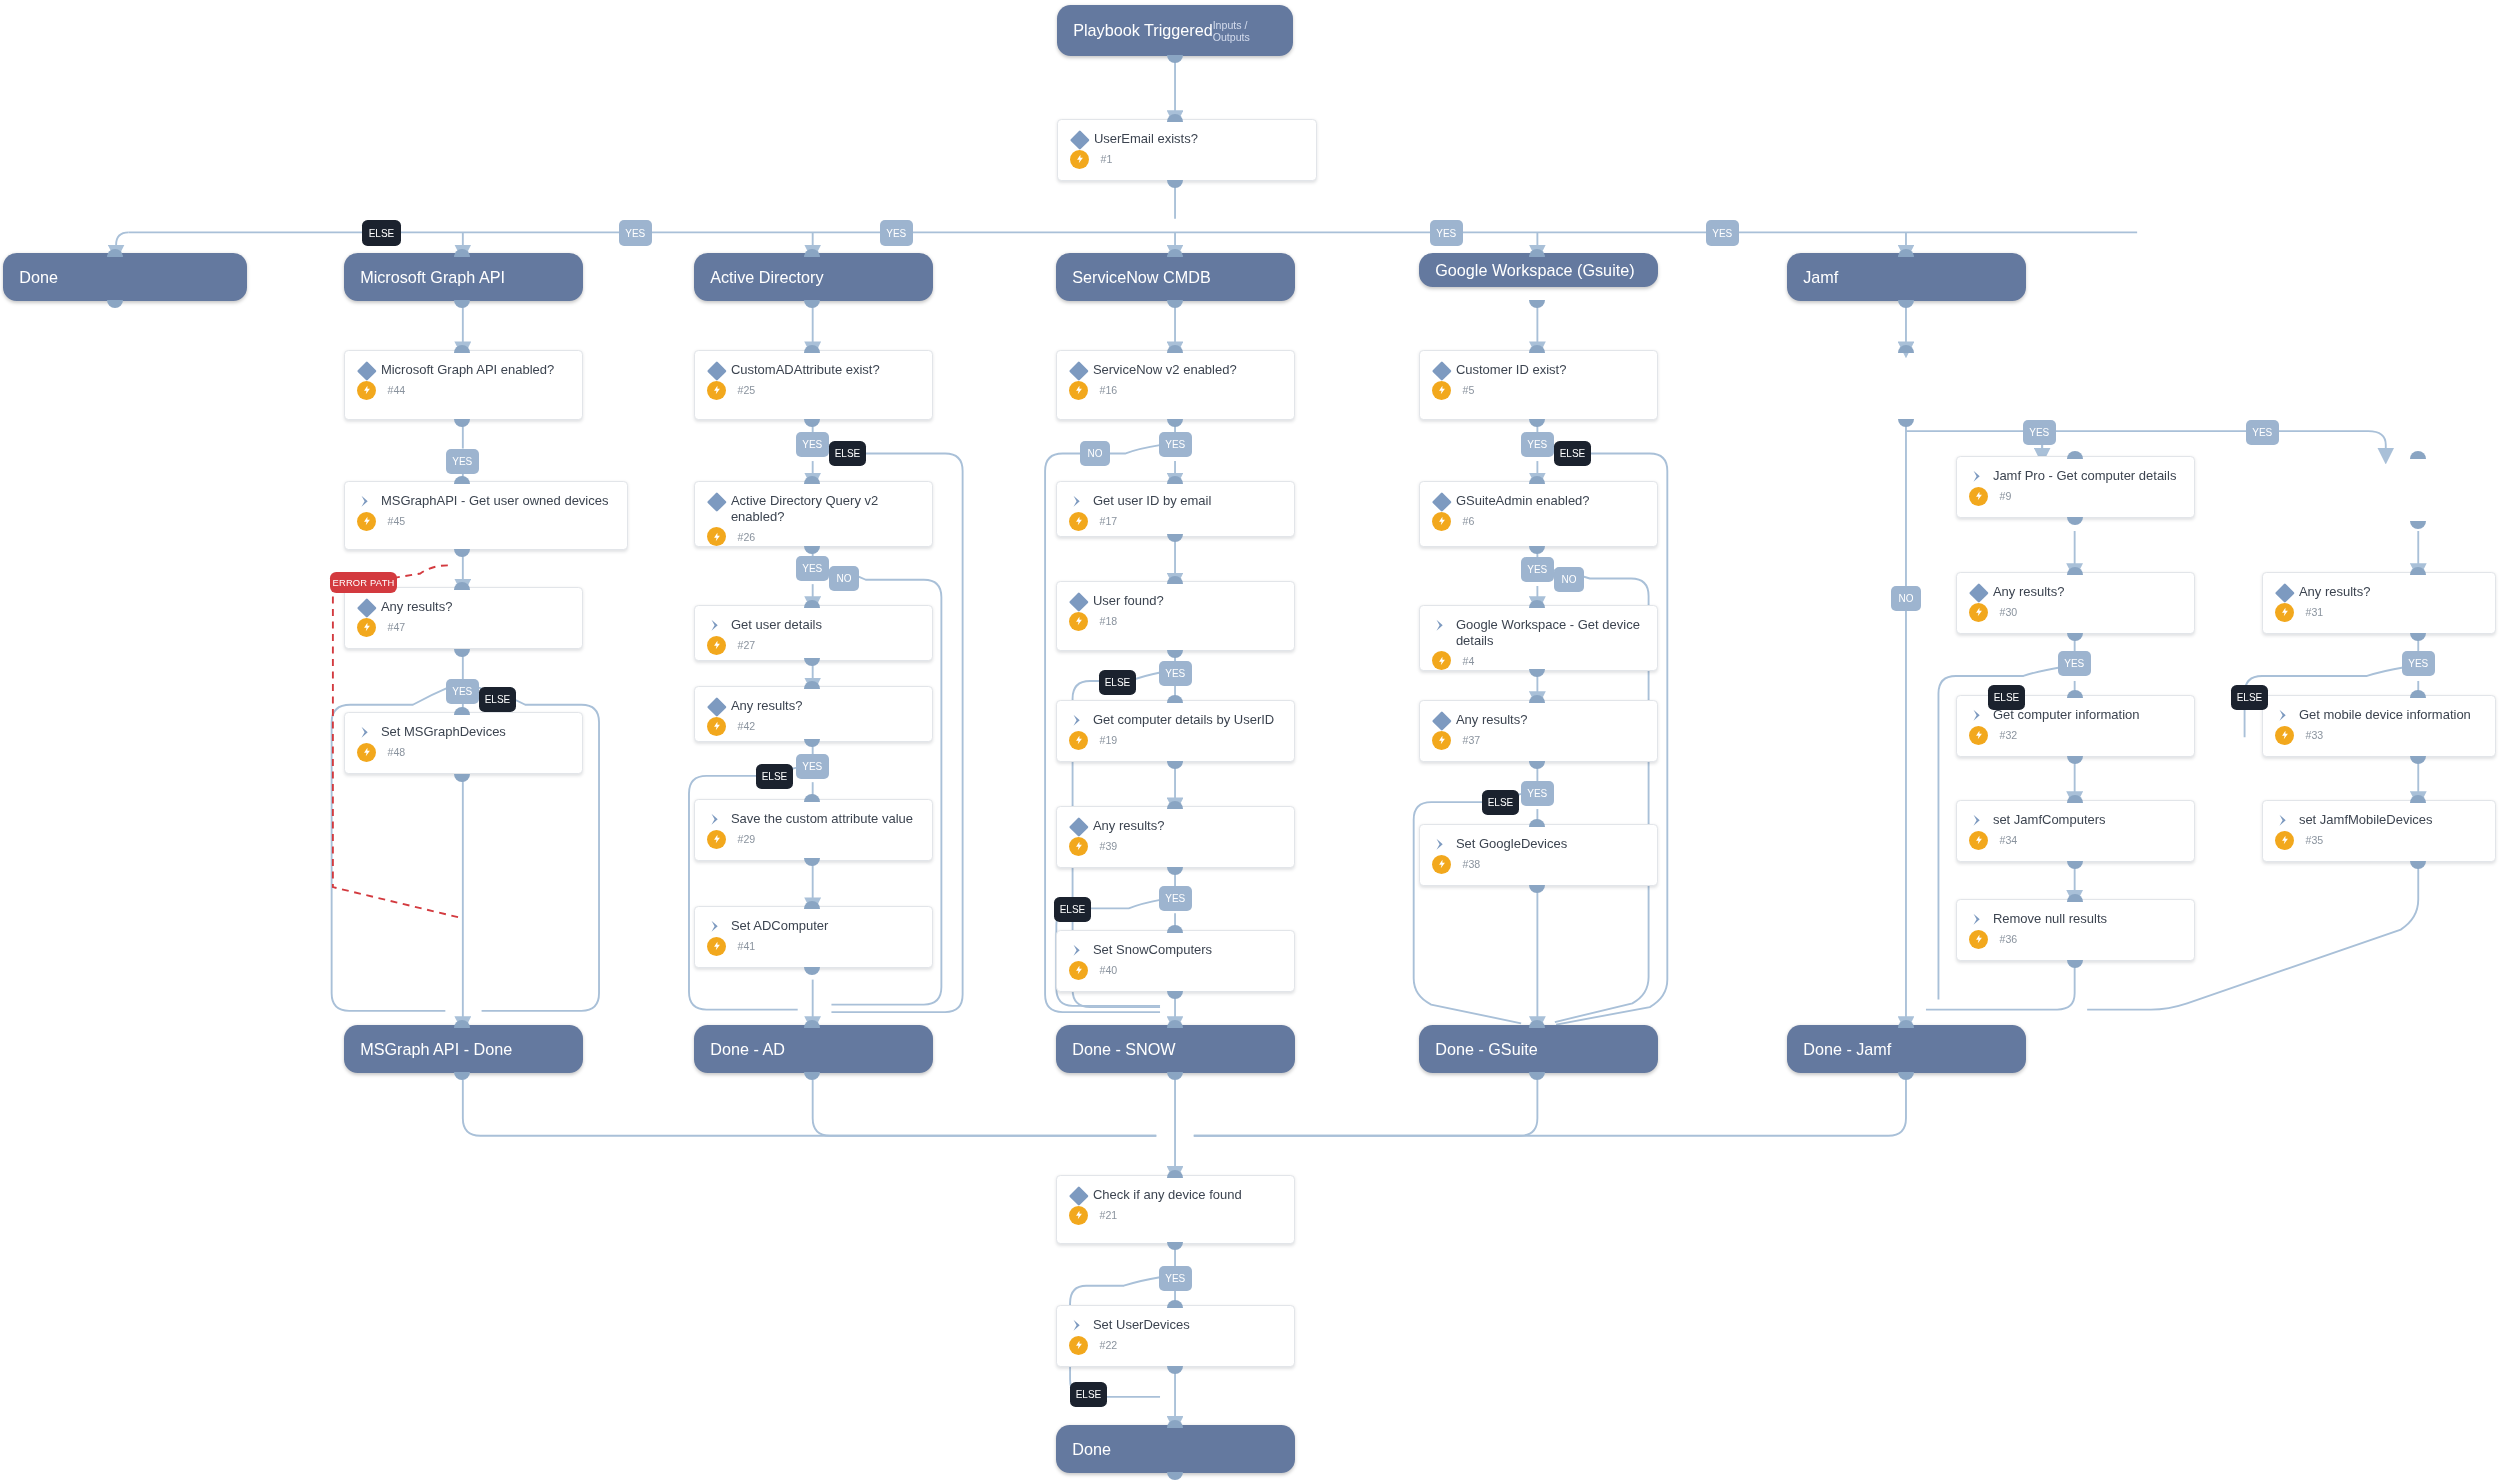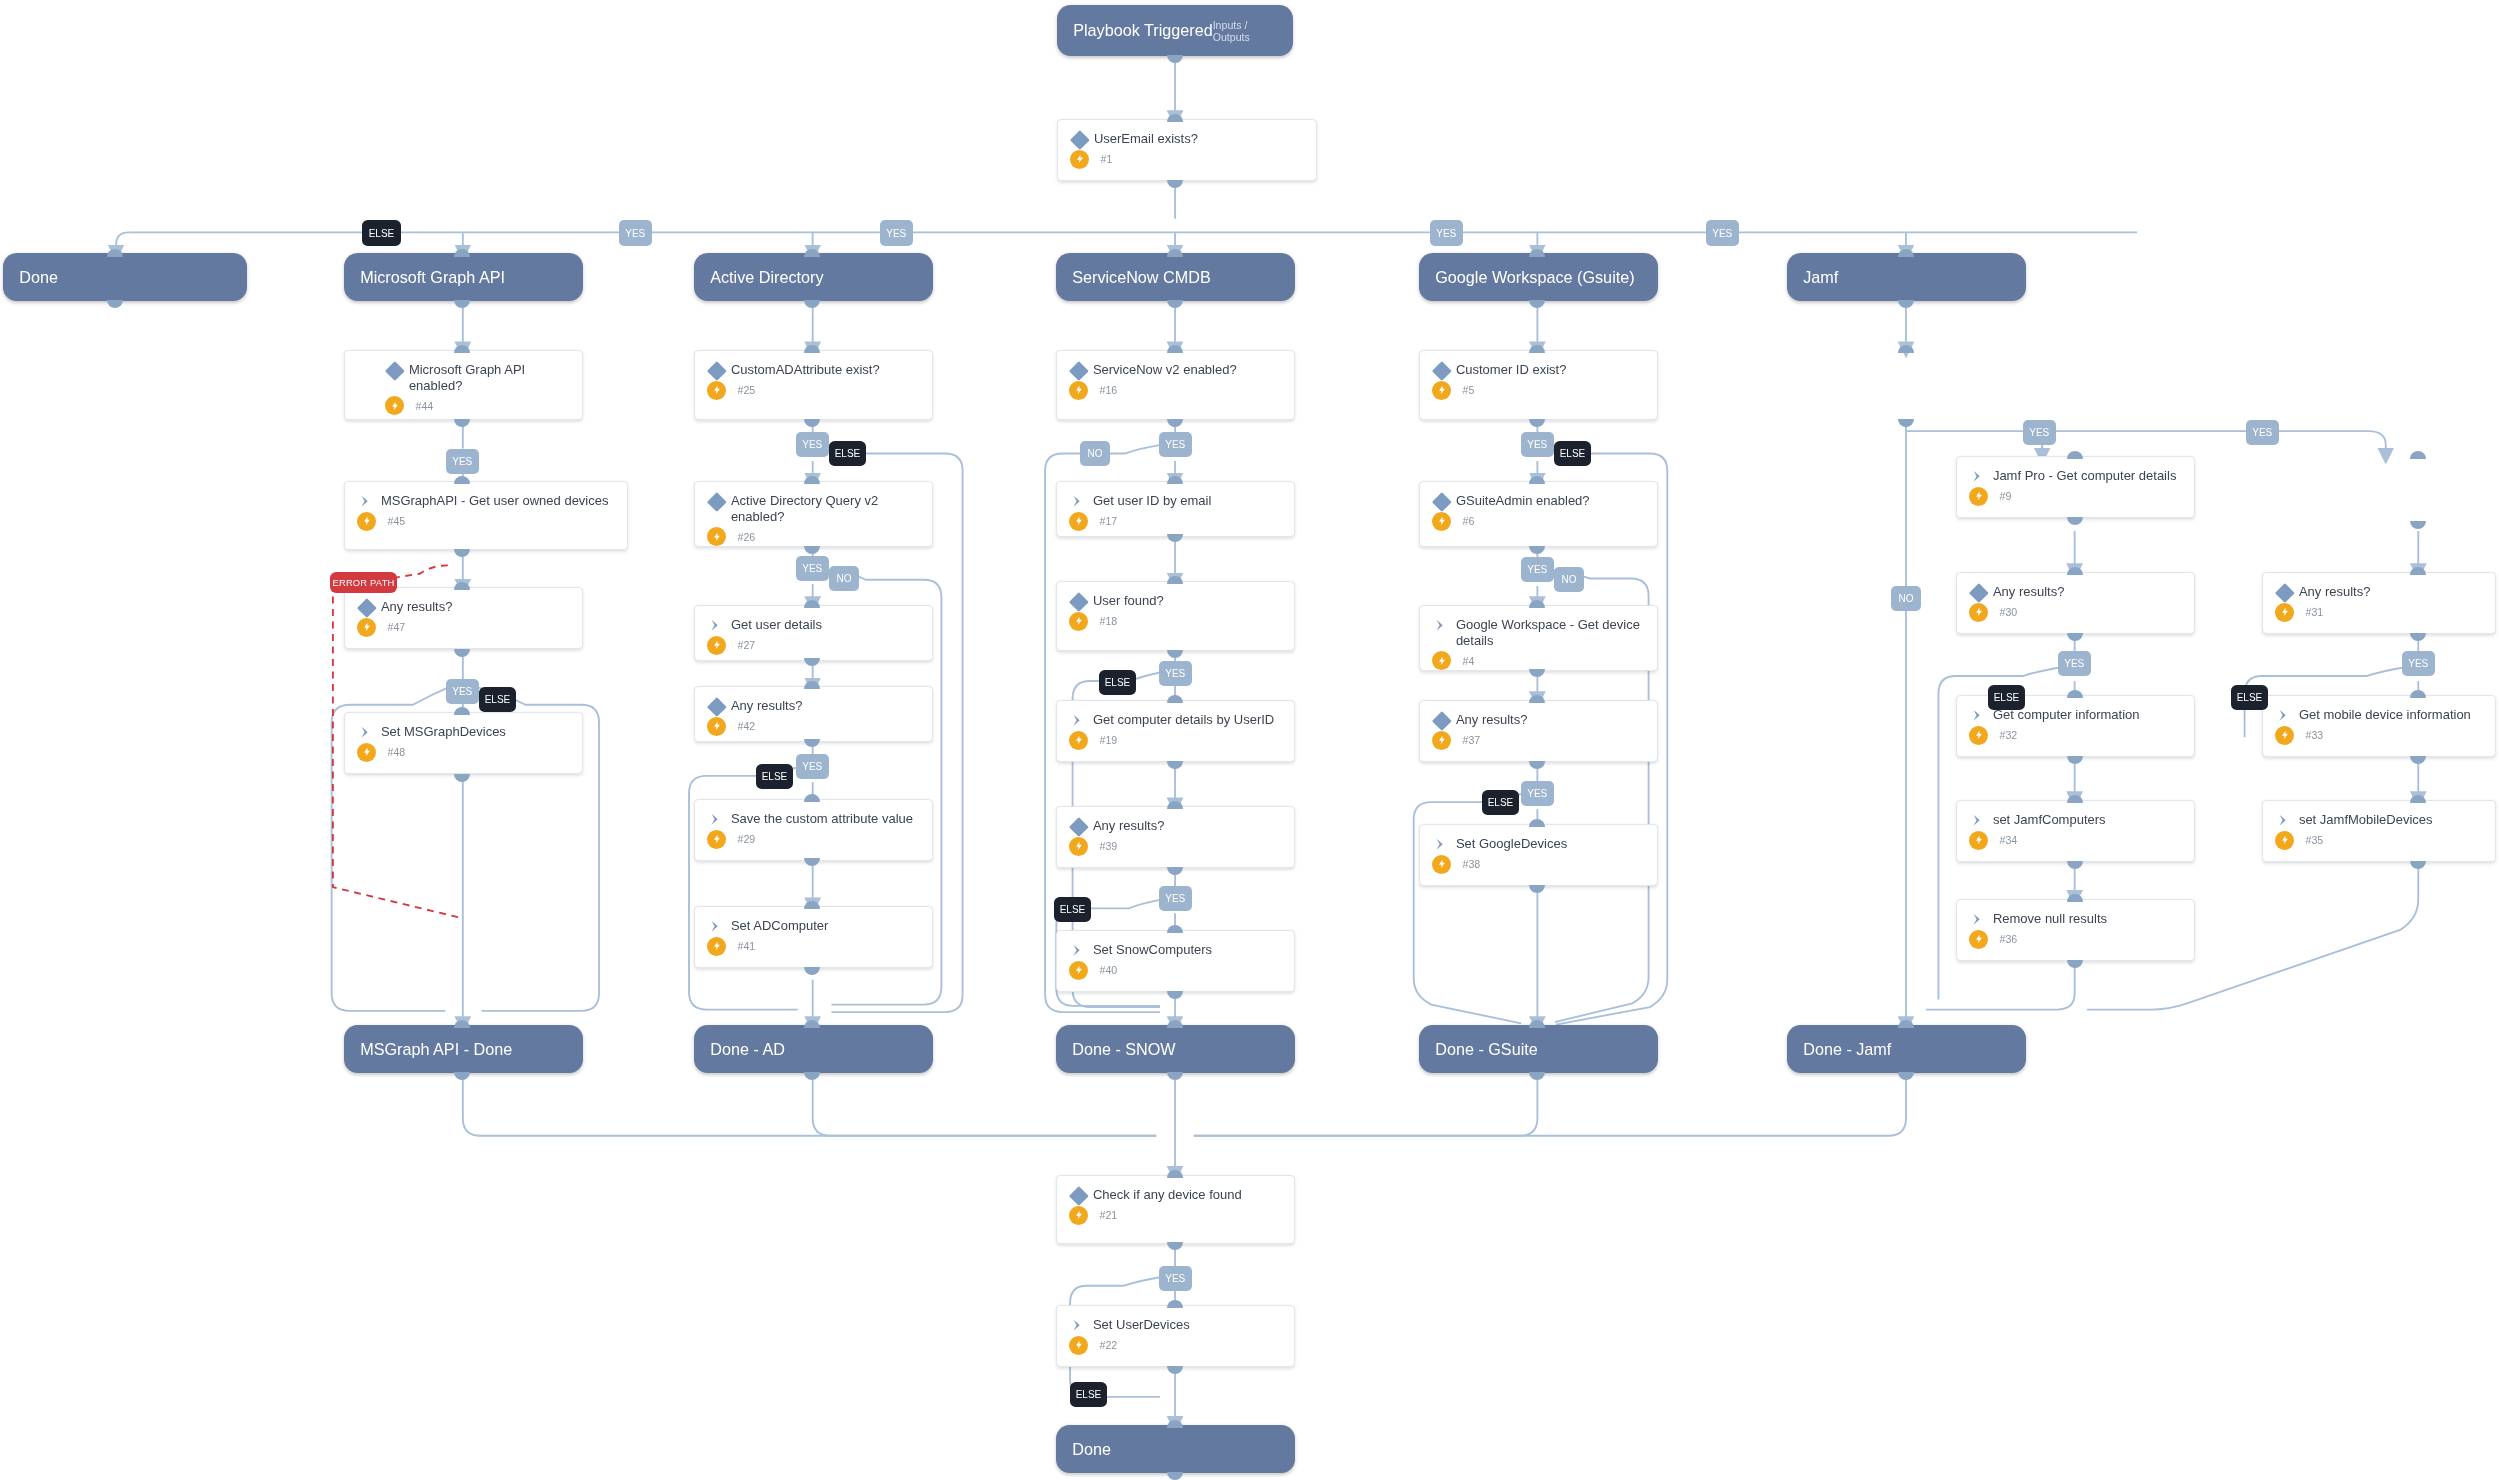--- a/index.html
+++ b/index.html
@@ -270,33 +270,33 @@
   </div>
   <div class="sock bot" style="left:804px;top:300px;"></div>
 
   <div class="sock top" style="left:1167px;top:249px;"></div>
   <div class="bar" style="left:1056px;top:253px;width:239px;height:48px;">
     <span class="bar-title">ServiceNow CMDB</span>
   </div>
   <div class="sock bot" style="left:1167px;top:300px;"></div>
 
   <div class="sock top" style="left:1529px;top:249px;"></div>
-  <div class="bar" style="left:1419px;top:253px;width:239px;height:48px;">
+  <div class="bar" style="left:1419px;top:253px;width:239px;height:34px;">
     <span class="bar-title">Google Workspace (Gsuite)</span>
   </div>
   <div class="sock bot" style="left:1529px;top:300px;"></div>
 
   <div class="sock top" style="left:1898px;top:249px;"></div>
   <div class="bar" style="left:1787px;top:253px;width:239px;height:48px;">
     <span class="bar-title">Jamf</span>
   </div>
   <div class="sock bot" style="left:1898px;top:300px;"></div>
 
   <div class="sock top" style="left:454px;top:345px;"></div>
-  <div class="card" style="left:344px;top:350px;width:239px;height:70px;padding-left:28px;">
+  <div class="card" style="left:344px;top:350px;width:239px;height:70px;">
     <div class="row1">
         <span class="glyph">
           <i class="dia"></i>
         </span>
       <span class="title">Microsoft Graph API enabled?</span>
       </div>
     <div class="row2">
         <span class="bolt">
           <svg viewBox="0 0 24 24">
             <path d="M13 2 L5 14 H11 L9 22 L19 9 H13 Z" fill="#fff"></path>

